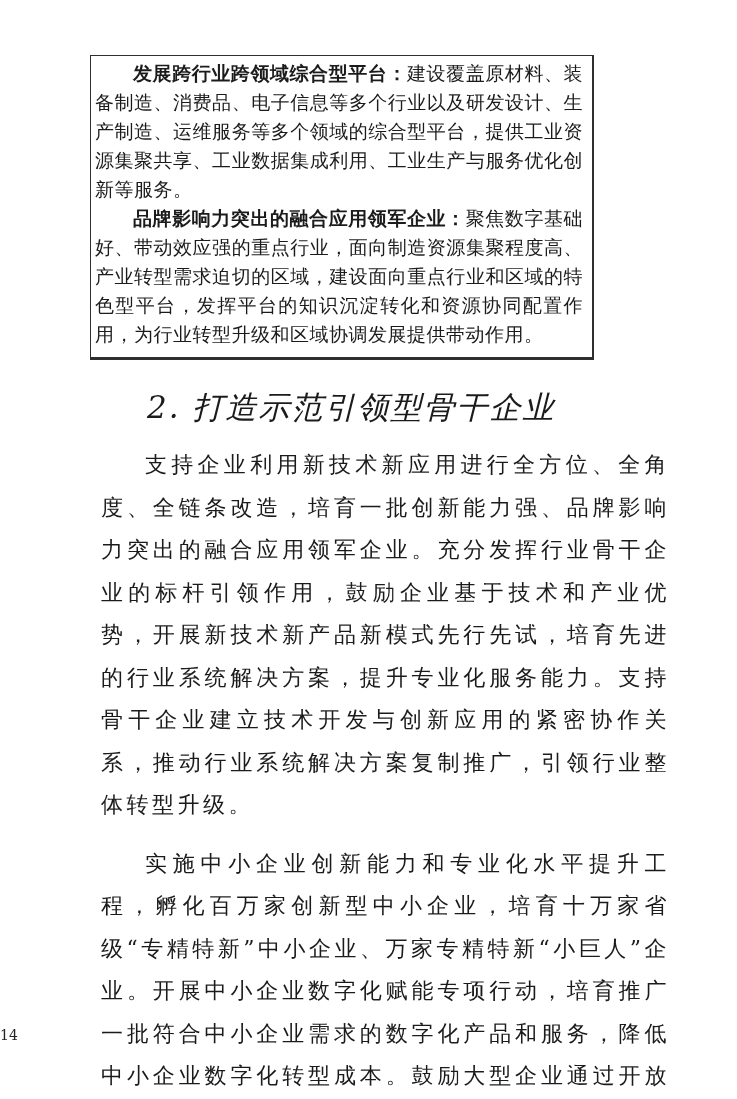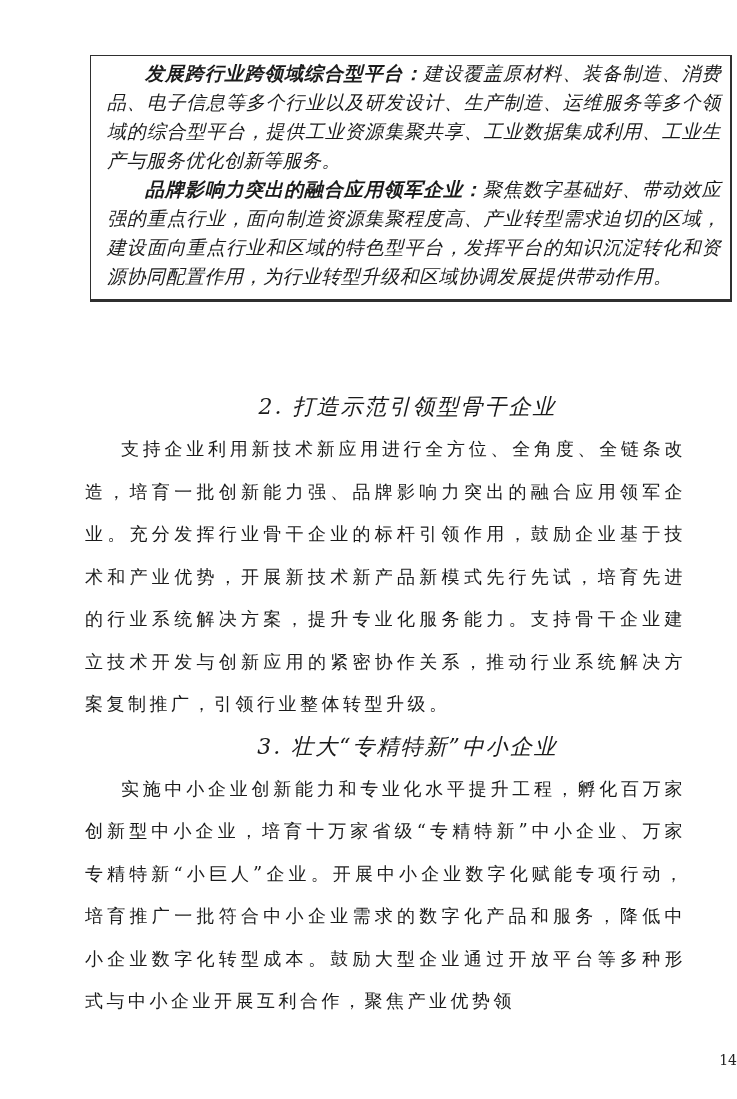--- a/index.html
+++ b/index.html
@@ -15,28 +15,27 @@
     color: #1b1b1b;
     font-family: "DejaVu Serif", "Liberation Serif", serif;
     overflow: hidden;
     box-sizing: border-box;
   }
   
   .textbox {
     position: absolute;
     left: 90px;
     top: 55px;
-    width: 642px;
+    width: 504px;
     box-sizing: border-box;
     border: 1px solid #2f2f2f;
     border-right-width: 2px;
     border-bottom-width: 3px;
-    padding: 3px 9px 8px 16px;
+    padding: 3px 9px 8px 4px;
     background: #ffffff;
-    font-style: italic;
   }
   .textbox p {
     margin: 0;
     font-size: 19px;
     line-height: 29px;
     text-indent: 2em;
     text-align: justify;
     letter-spacing: 0.5px;
   }
   .textbox .lead {
@@ -45,57 +44,55 @@
   }
   
   .content {
     position: absolute;
     left: 85px;
     top: 386px;
     width: 601px;
   }
   .heading {
     margin: 0;
-    font-size: 22px;
+    font-size: 31px;
     line-height: 42px;
     text-indent: 2em;
     font-style: italic;
     letter-spacing: 2px;
-    text-align: center;
   }
   .para {
-    margin: 0;
-    font-size: 18px;
+    margin: 16px;
+    font-size: 22px;
     line-height: 42.5px;
     text-indent: 2em;
     text-align: justify;
     letter-spacing: 3.5px;
   }
   .pageno {
     position: absolute;
     left: 0;
     width: 100%;
-    bottom: 31px;
-    text-align: right;
+    bottom: 56px;
+    text-align: left;
     font-size: 14px;
     color: #222222;
   }
 </style>
 </head>
 <body>
 
 <div class="page">
 
   <div class="textbox">
     <p><span class="lead">发展跨行业跨领域综合型平台：</span><span>建设覆盖原材料、装备制造、消费品、电子信息等多个行业以及研发设计、生产制造、运维服务等多个领域的综合型平台，提供工业资源集聚共享、工业数据集成利用、工业生产与服务优化创新等服务。</span></p>
     <p><span class="lead">品牌影响力突出的融合应用领军企业：</span><span>聚焦数字基础好、带动效应强的重点行业，面向制造资源集聚程度高、产业转型需求迫切的区域，建设面向重点行业和区域的特色型平台，发挥平台的知识沉淀转化和资源协同配置作用，为行业转型升级和区域协调发展提供带动作用。</span></p>
   </div>
 
   <div class="content">
     <p class="heading">2. 打造示范引领型骨干企业</p>
     <p class="para">支持企业利用新技术新应用进行全方位、全角度、全链条改造，培育一批创新能力强、品牌影响力突出的融合应用领军企业。充分发挥行业骨干企业的标杆引领作用，鼓励企业基于技术和产业优势，开展新技术新产品新模式先行先试，培育先进的行业系统解决方案，提升专业化服务能力。支持骨干企业建立技术开发与创新应用的紧密协作关系，推动行业系统解决方案复制推广，引领行业整体转型升级。</p>
-    <p class="heading">3. 壮大“专精特新”中小企业</p>
     <p class="para">实施中小企业创新能力和专业化水平提升工程，孵化百万家创新型中小企业，培育十万家省级“专精特新”中小企业、万家专精特新“小巨人”企业。开展中小企业数字化赋能专项行动，培育推广一批符合中小企业需求的数字化产品和服务，降低中小企业数字化转型成本。鼓励大型企业通过开放平台等多种形式与中小企业开展互利合作，聚焦产业优势领</p>
   </div>
 
   <div class="pageno">14</div>
 
 </div>
 
 </body></html>

